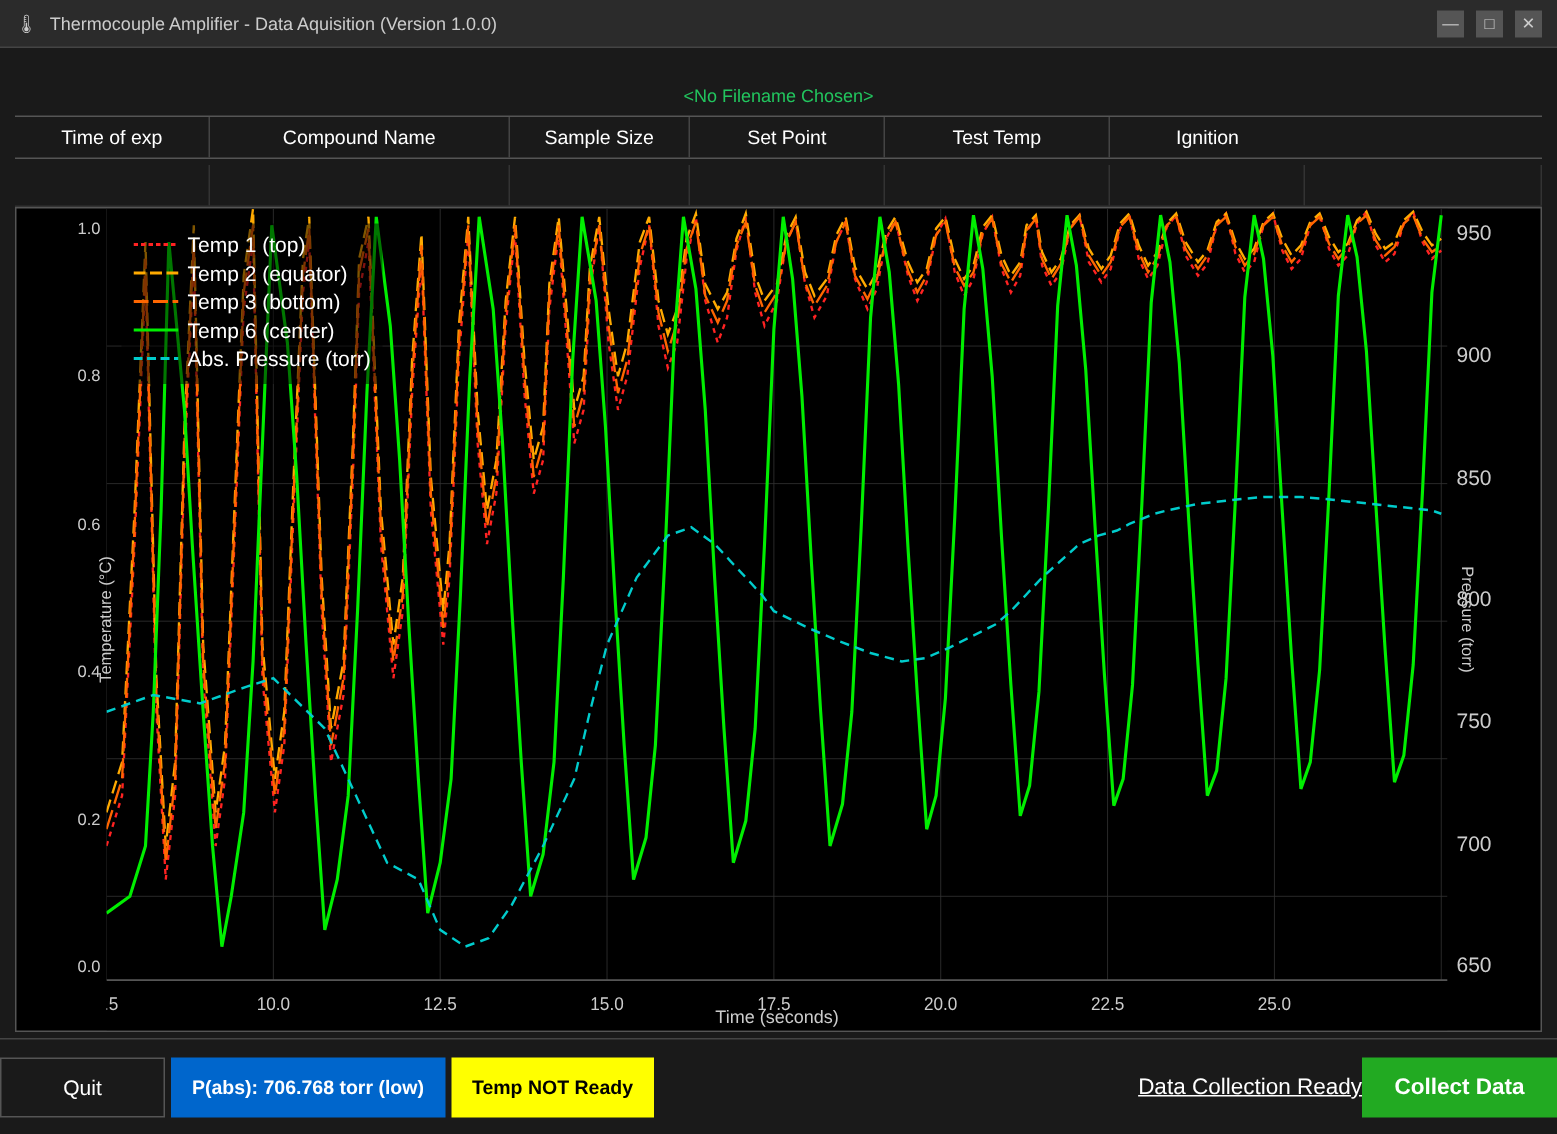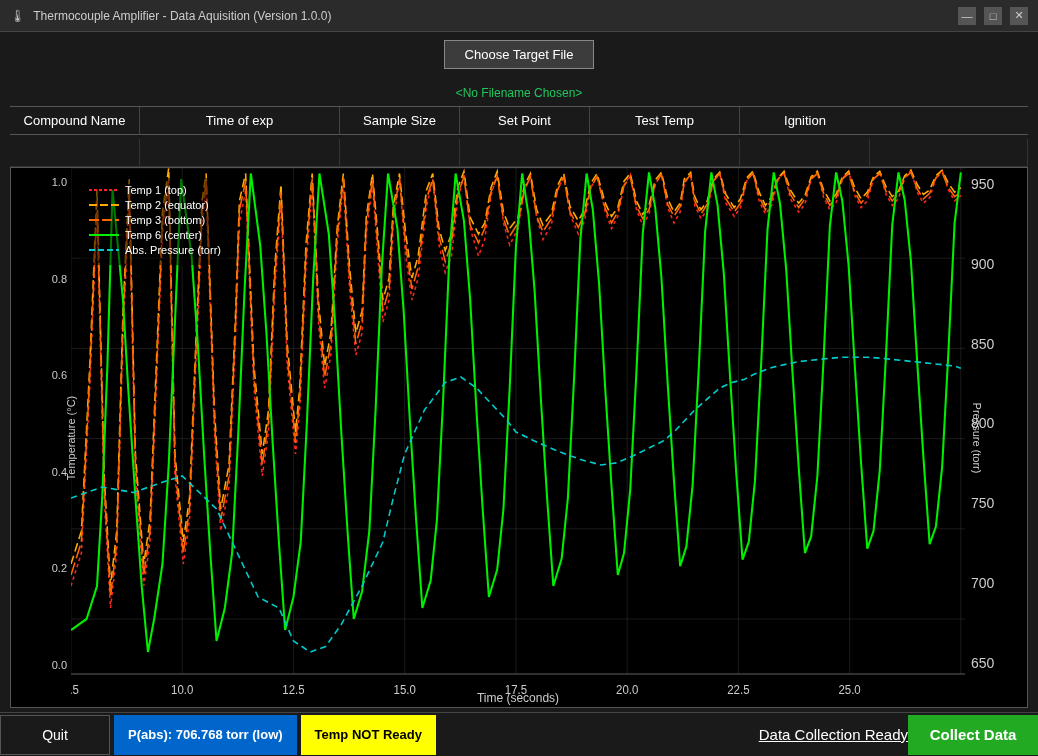--- a/index.html
+++ b/index.html
@@ -115,30 +115,30 @@
     .chart-svg {
       width: 100%;
       height: 100%;
     }
     .legend {
       position: absolute;
       top: 10px;
       left: 10px;
       background: rgba(0,0,0,0.5);
       padding: 6px 8px;
-      font-size: 11px;
+      font-size: 14px;
     }
     .legend-item {
       display: flex;
       align-items: center;
       gap: 6px;
       margin-bottom: 3px;
     }
     .status-bar {
-      height: 44px;
+      height: 64px;
       background: #1a1a1a;
       display: flex;
       align-items: center;
       border-top: 1px solid #444;
       padding: 4px 0;
     }
     .status-quit {
       background: #1a1a1a;
       border: 1px solid #555;
       color: #fff;
@@ -203,27 +203,26 @@
   </div>
   <div class="title-bar-controls">
     <button class="title-btn">—</button>
     <button class="title-btn">□</button>
     <button class="title-btn">✕</button>
   </div>
 </div>
 
 <div class="main-content">
   <div class="top-controls">
-    <button class="choose-file-btn">Choose Target File</button>
     <div class="filename-label">&lt;No Filename Chosen&gt;</div>
   </div>
 
   <div class="column-headers">
+    <div class="col-header">Time of exp</div>
     <div class="col-header">Compound Name</div>
-    <div class="col-header">Time of exp</div>
     <div class="col-header">Sample Size</div>
     <div class="col-header">Set Point</div>
     <div class="col-header">Test Temp</div>
     <div class="col-header">Ignition</div>
   </div>
   <div class="data-row">
     <div class="data-cell"></div>
     <div class="data-cell"></div>
     <div class="data-cell"></div>
     <div class="data-cell"></div>

